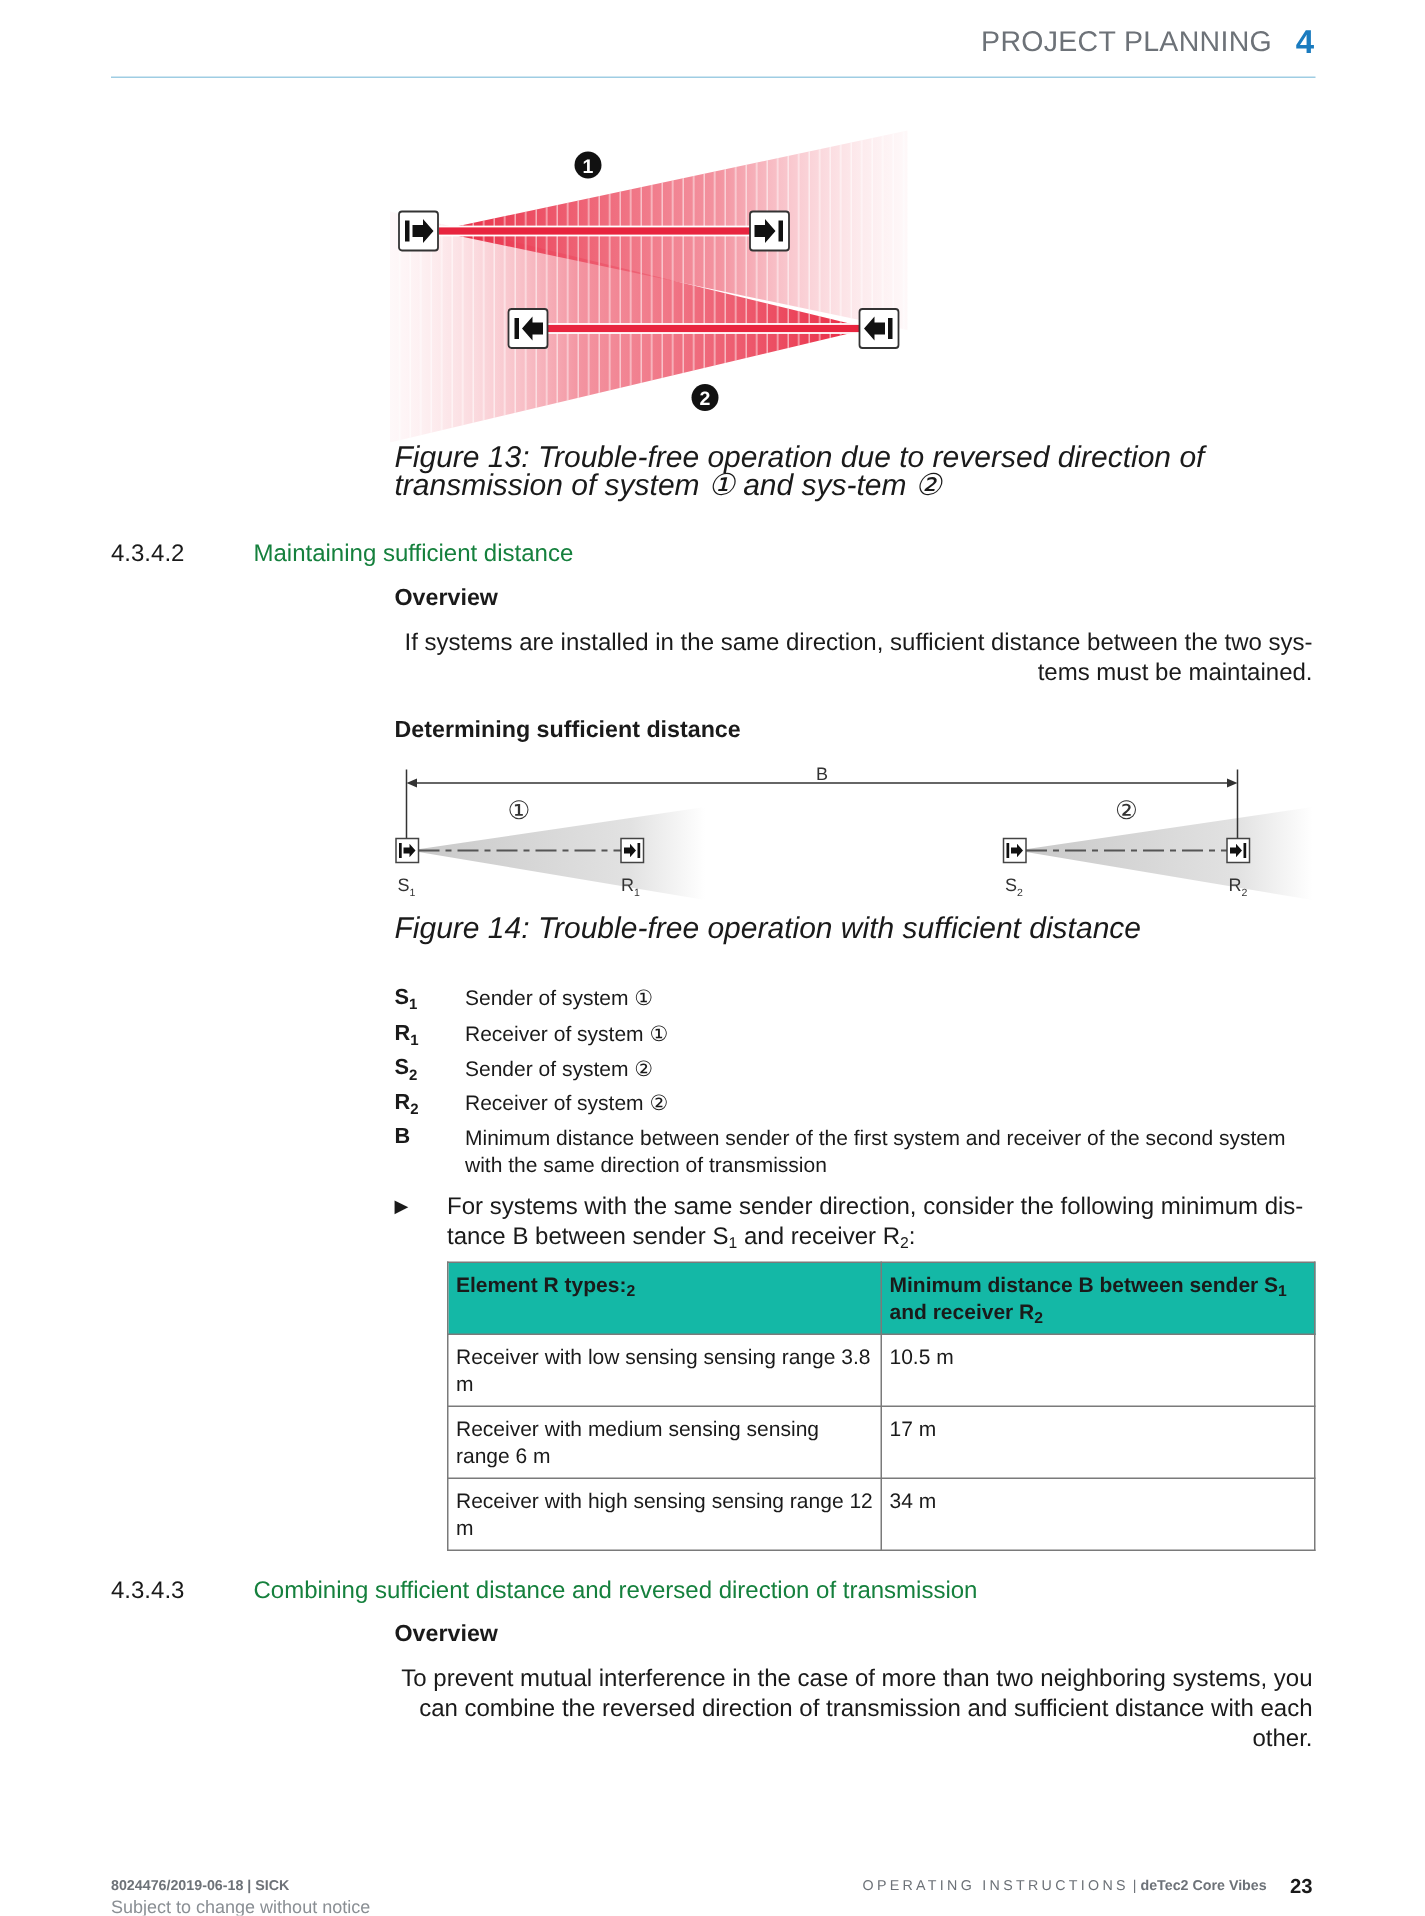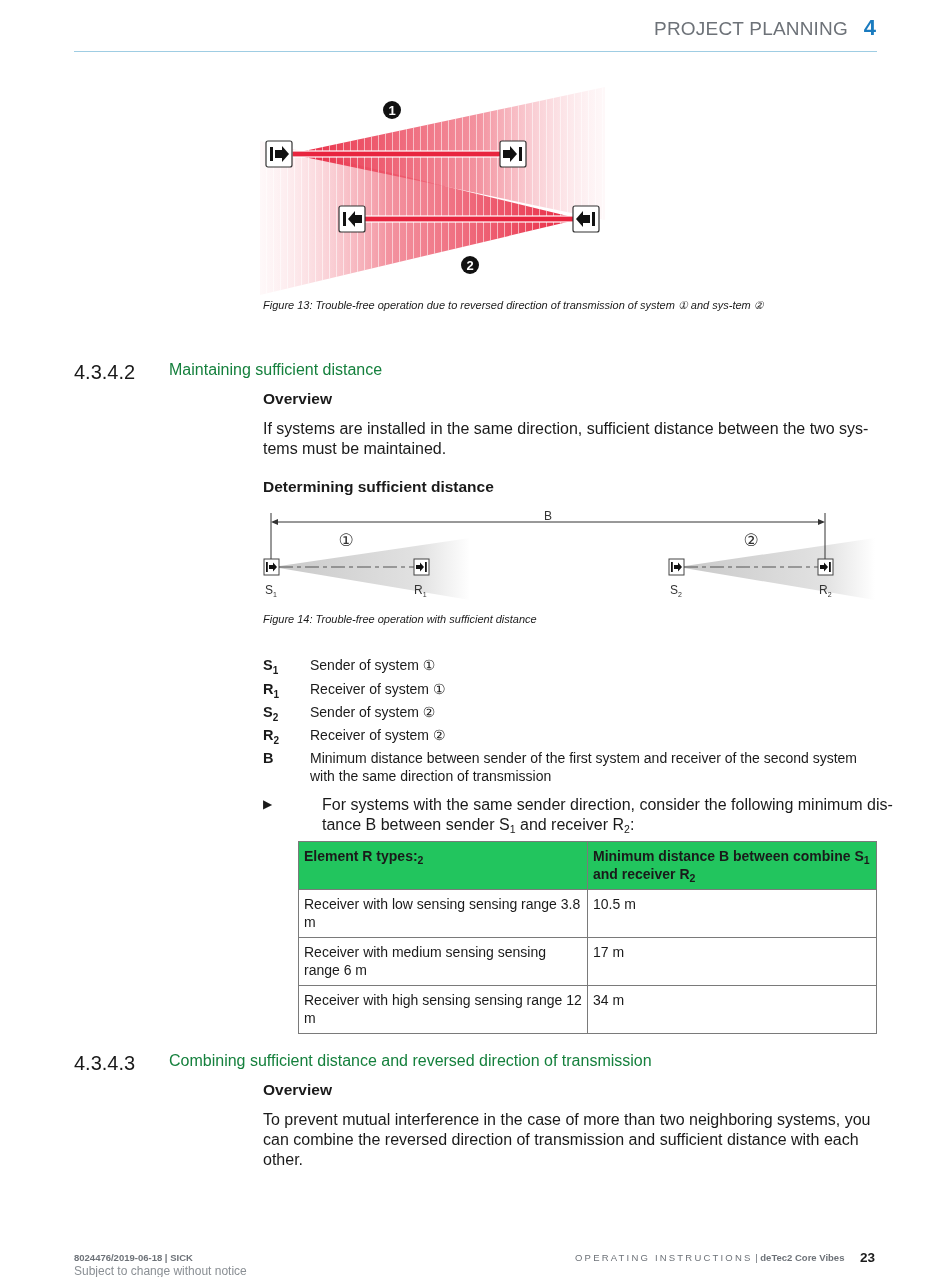--- a/index.html
+++ b/index.html
@@ -4,46 +4,46 @@
 <style>
   html, body { margin:0; padding:0; background:#ffffff; }
   body { width:950px; height:1277px; position:relative; overflow:hidden;
          font-family:"Liberation Sans", sans-serif; color:#1a1a1a; }
   .abs { position:absolute; }
   .hdr-title { right:102px; top:18px; font-size:19px; color:#6d7278; letter-spacing:0.2px; }
   .hdr-num { right:74px; top:15px; font-size:22px; font-weight:bold; color:#1a7bbf; }
   .hdr-rule { left:74px; width:803px; top:51px; height:0; border-top:1.5px solid #9fcde3; }
 
   .fig13 { left:260px; top:85px; width:350px; height:210px; }
-  .caption { font-style:italic; font-size:11px; line-height:19px; color:#1a1a1a; }
+  .caption { font-style:italic; font-size:20px; line-height:19px; color:#1a1a1a; }
   .cap13 { left:263px; top:296px; width:615px; }
   .cap14 { left:263px; top:610px; width:615px; }
 
-  .secnum { left:74px; font-size:20px; color:#1a1a1a; }
+  .secnum { left:74px; font-size:16px; color:#1a1a1a; }
   .sectitle { left:169px; font-size:16px; color:#15803d; }
   .subhead { left:263px; font-size:15.5px; font-weight:bold; color:#1a1a1a; }
-  .body { left:263px; width:612px; font-size:16px; line-height:20px; color:#1a1a1a; }
+  .body { left:263px; width:612px; font-size:16px; line-height:20px; color:#1a1a1a;text-align:right; }
 
   .fig14 { left:255px; top:505px; width:625px; height:100px; }
 
   .legend { left:263px; width:615px; font-size:14px; line-height:18px; }
   .leg-row { position:absolute; left:0; width:615px; }
   .leg-key { position:absolute; left:0; font-weight:bold; font-size:14.5px; }
   .leg-key sub { font-size:10px; }
   .leg-val { position:absolute; left:47px; width:566px; }
 
   .bullet-mark { left:263px; top:797px; font-size:12px; }
-  .bullet-text { left:298px; top:795px; width:580px; font-size:16px; line-height:20px;margin-left:24px; }
+  .bullet-text { left:298px; top:795px; width:580px; font-size:16px; line-height:20px; }
   sub.s { font-size:10.5px; vertical-align:-3px; line-height:0; }
 
   table.dist { position:absolute; left:298px; top:841px; width:579px; border-collapse:collapse;
                font-size:14px; line-height:18px; }
   table.dist th, table.dist td { border:1px solid #7a7a7a; text-align:left; vertical-align:top;
                padding:5px 5px 6px 5px; }
-  table.dist th { background:#22c55e; font-weight:bold; height:36px; }
+  table.dist th { background:#14b8a6; font-weight:bold; height:36px; }
   table.dist td { height:32px; }
   table.dist .c1 { width:278px; }
 
   .foot-l1 { left:74px; top:1252px; font-size:9.5px; font-weight:bold; color:#6d7278; }
   .foot-l2 { left:74px; top:1264px; font-size:12px; color:#8a8f94; }
   .foot-c { left:575px; top:1252px; font-size:9.5px; color:#6d7278; }
   .foot-c .sp { letter-spacing:2.2px; }
   .foot-c .b { font-weight:bold; }
   .foot-pg { left:860px; top:1250px; font-size:13.5px; font-weight:bold; color:#1a1a1a; }
 </style>
@@ -192,21 +192,21 @@
   </div>
 </div>
 
 <div class="abs bullet-mark">▶</div>
 <div class="abs bullet-text"><span>For systems with the same sender direction, consider the following minimum dis-tance B between sender S</span><sub class="s">1</sub><span> and receiver R</span><sub class="s">2</sub><span>:</span></div>
 
 <table class="dist">
   <thead>
     <tr>
       <th class="c1"><span>Element R types:</span><sub class="s">2</sub></th>
-      <th><span>Minimum distance B between combine S</span><sub class="s">1</sub><span> and receiver R</span><sub class="s">2</sub></th>
+      <th><span>Minimum distance B between sender S</span><sub class="s">1</sub><span> and receiver R</span><sub class="s">2</sub></th>
     </tr>
   </thead>
   <tbody>
     <tr>
       <td class="c1">Receiver with low sensing sensing range 3.8 m</td>
       <td>10.5 m</td>
     </tr>
     <tr>
       <td class="c1">Receiver with medium sensing sensing range 6 m</td>
       <td>17 m</td>

